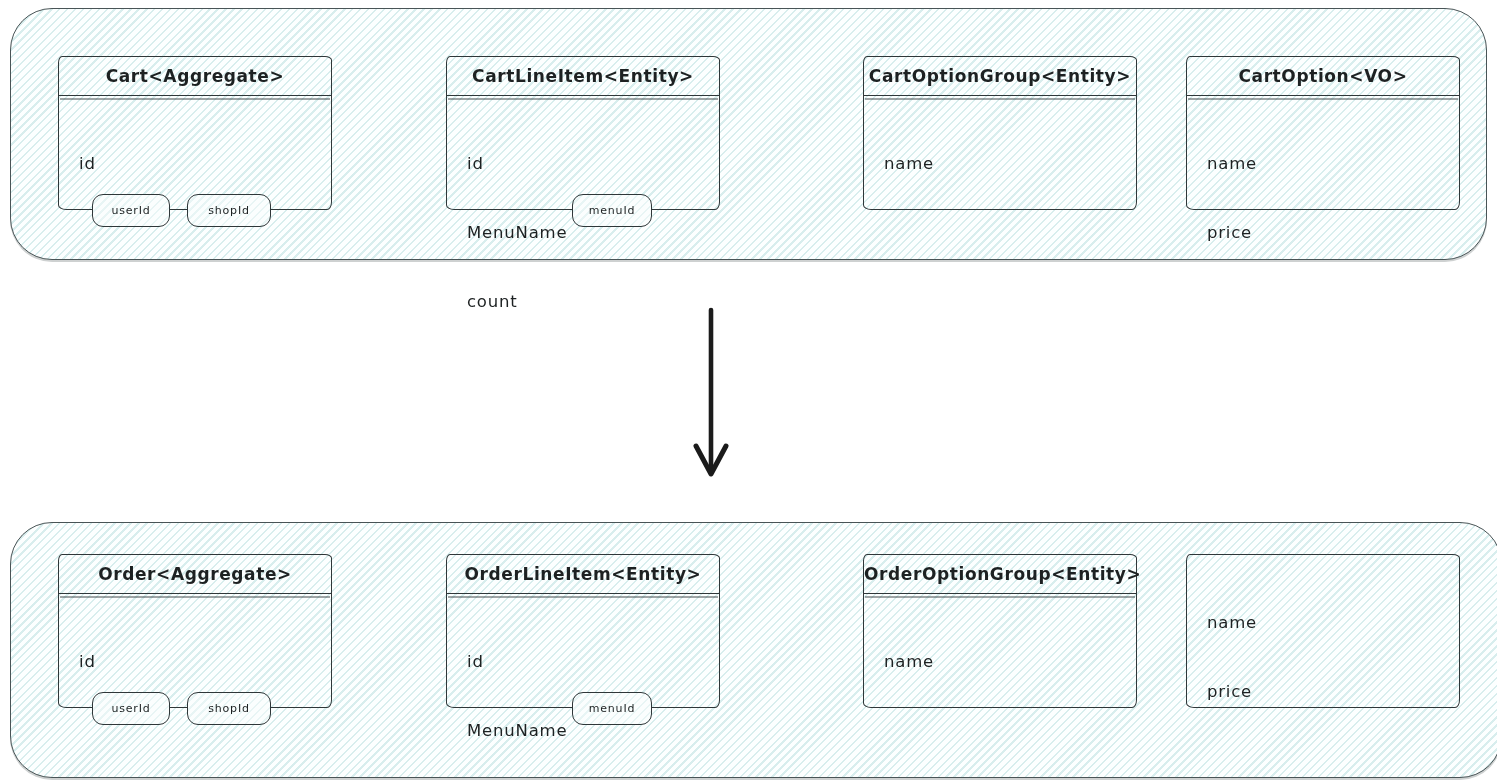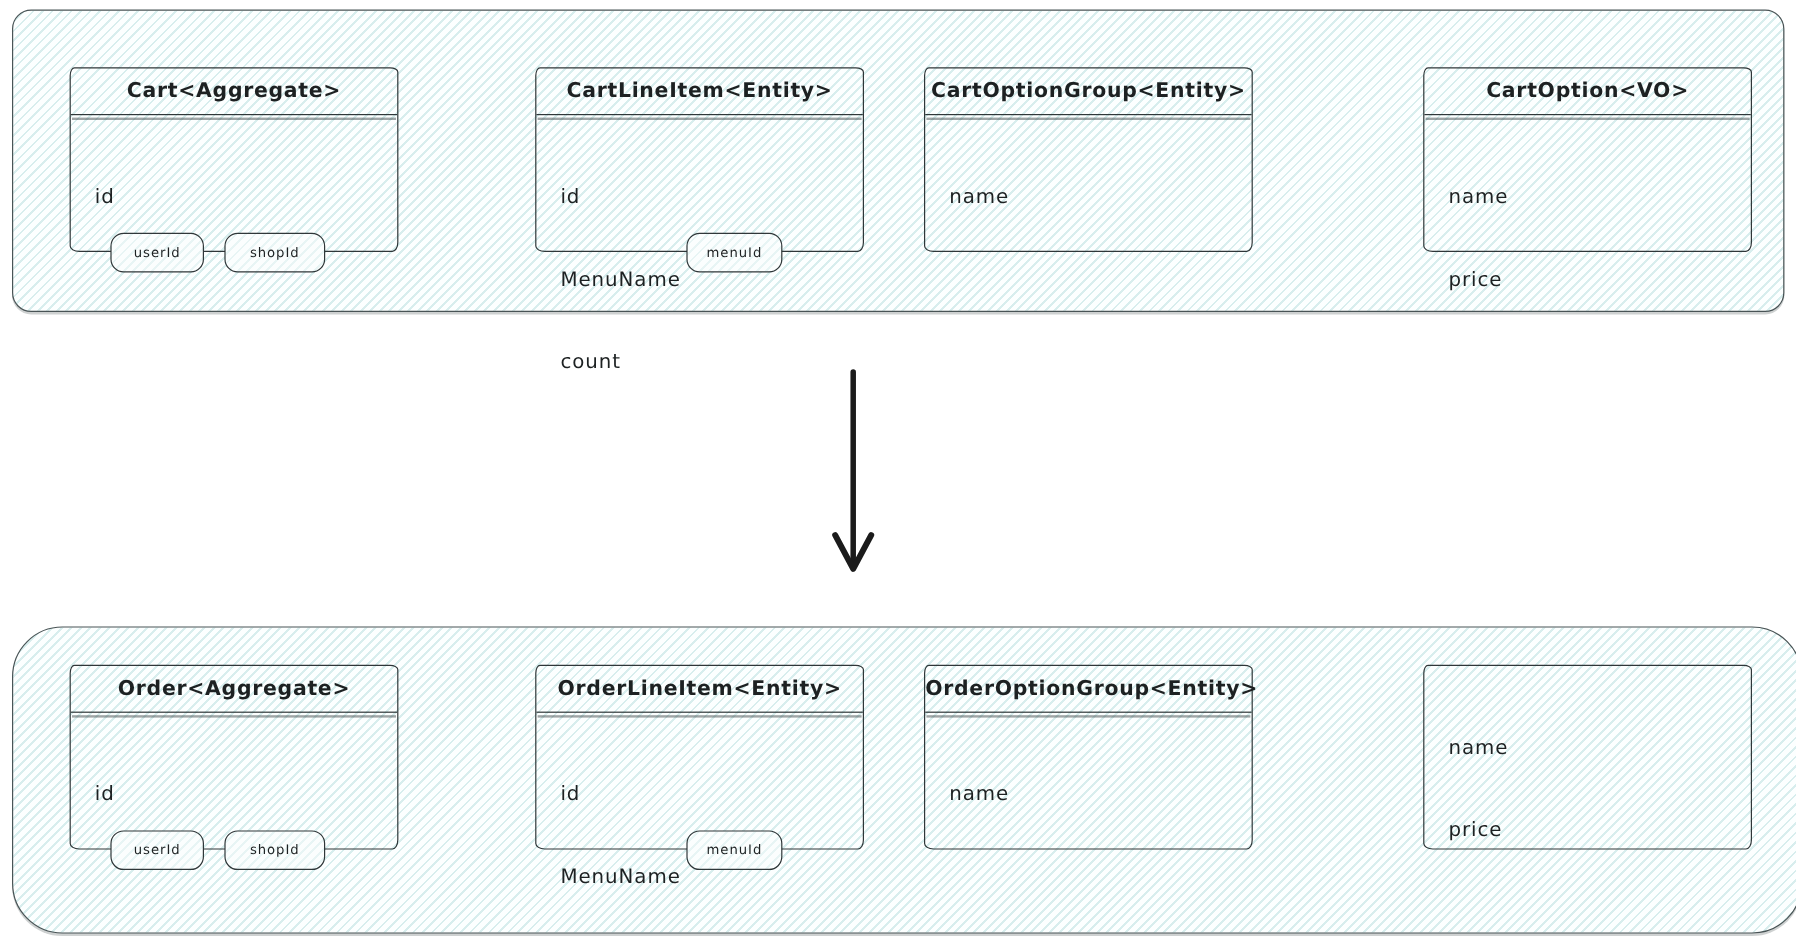--- a/index.html
+++ b/index.html
@@ -15,34 +15,34 @@
     border:1.6px solid #49545('6');
     border:1.6px solid #495456;
     border-radius:42px;
     background:
       repeating-linear-gradient(135deg,
         rgba(133,198,198,0.30) 0px, rgba(133,198,198,0.30) 1.7px,
         rgba(255,255,255,0) 1.7px, rgba(255,255,255,0) 5.6px),
       #fcffff;
     box-shadow:0 2px 0 rgba(60,70,72,0.25);
   }
-  .group-top{top:8px;height:250px;border-radius:16px;}
+  .group-top{top:8px;height:250px;}
   .group-bottom{top:522px;height:254px;padding-left:15px;}
 
   
   .classbox{
     position:absolute;width:272px;height:152px;
     border:1.7px solid #2f3739;
     border-radius:4px 7px 5px 8px / 7px 4px 8px 5px;
   }
   .group-top .classbox{top:47px;}
   .group-bottom .classbox{top:31px;}
   .box-1{left:47px;}
   .box-2{left:435px;}
-  .box-3{left:759px;}
+  .box-3{left:852px;}
   .box-4{left:1175px;}
 
   .cb-title{
     height:38px;line-height:38px;text-align:center;
     font-size:17px;letter-spacing:0.6px;font-weight:bold;
     border-bottom:1.7px solid #2f3739;
     position:relative;white-space:nowrap;
   }
   .cb-title::after{ 
     content:"";position:absolute;left:1px;right:1px;bottom:-4.5px;height:1.2px;

